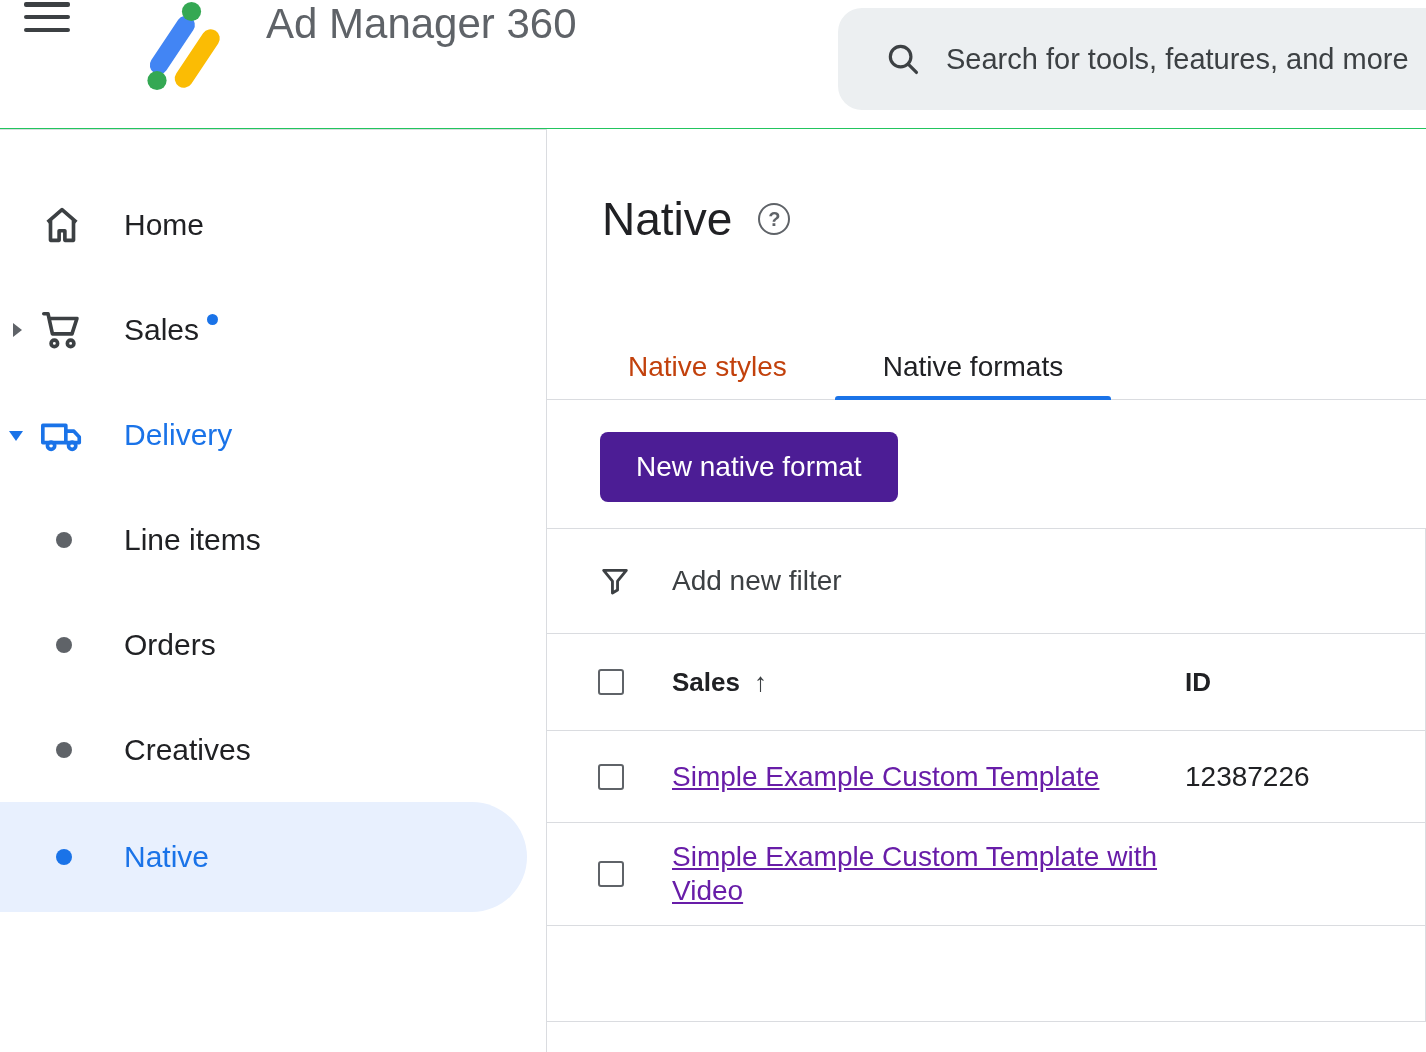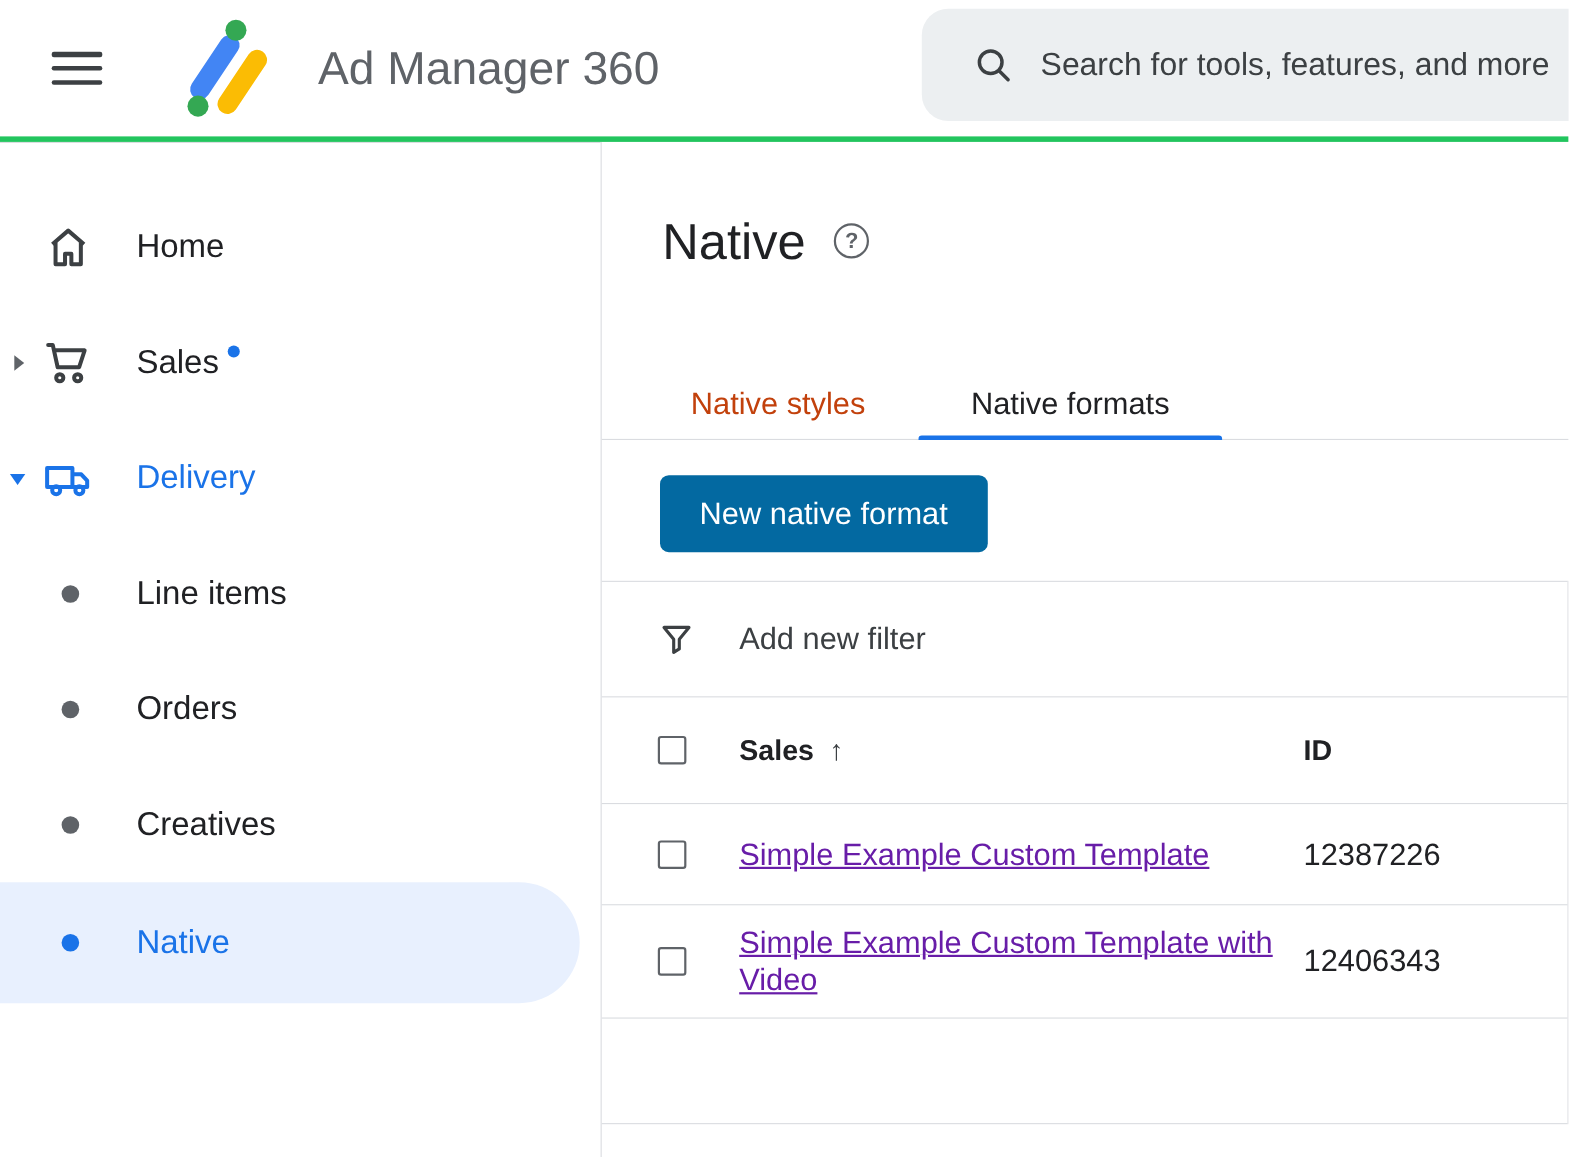--- a/index.html
+++ b/index.html
@@ -1,21 +1,21 @@
 <!DOCTYPE html>
 <html><head>
 <meta charset="utf-8">
 <style>
   * { margin:0; padding:0; box-sizing:border-box; }
   html,body { width:1426px; height:1052px; overflow:hidden; background:#fff;
     font-family:"Liberation Sans","DejaVu Sans",sans-serif; color:#202124; }
 
   
-  .topbar { height:129px; display:flex; align-items:center; padding-left:47px;
-    border-bottom:5px solid #22c55e; position:relative; }
+  .topbar { height:129px; display:flex; padding-left:24px;
+    border-bottom:1px solid #22c55e; position:relative; }
   .hamburger { width:46px; height:34px; background:none; border:none; cursor:pointer;
     display:flex; flex-direction:column; justify-content:space-between; padding:2px 0; }
   .hamburger span { display:block; height:4.5px; background:#3c4043; border-radius:2px; }
   .logo { margin-left:64px; width:92px; height:92px; flex:0 0 auto; }
   .app-title { margin-left:40px; font-size:42px; color:#5f6368; white-space:nowrap; }
   .searchbar { position:absolute; left:838px; top:8px; right:-24px; height:102px;
     background:#eceff1; border-radius:24px; display:flex; align-items:center; padding-left:46px; }
   .search-icon { width:38px; height:38px; flex:0 0 auto; }
   .search-input { flex:1; margin-left:24px; border:none; background:transparent; outline:none;
     font-family:inherit; font-size:29px; color:#202124; }
@@ -64,21 +64,21 @@
 
   .tabs { height:64px; margin-top:89px; display:flex; padding-left:33px;
     border-bottom:1px solid #dadce0; }
   .tab { padding:0 48px; line-height:61px; font-size:28px; font-weight:500;
     color:#c2410c; position:relative; cursor:pointer; white-space:nowrap; }
   .tab.active { color:#202124; }
   .tab.active::after { content:""; position:absolute; left:0; right:0; bottom:-1px;
     height:4px; background:#1a73e8; border-radius:3px 3px 0 0; }
 
   .button-row { padding:32px 0 26px 53px; }
-  .new-format-btn { height:70px; padding:0 36px; background:#0369a1; color:#fff;
+  .new-format-btn { height:70px; padding:0 36px; background:#4c1d95; color:#fff;
     border:none; border-radius:8px; font-family:inherit; font-size:28px; font-weight:500; cursor:pointer; }
 
   .table-section { border-right:1px solid #dadce0; }
   .filter-row { height:105px; border-top:1px solid #dadce0; display:flex;
     align-items:center; padding-left:51px; cursor:pointer; }
   .funnel-icon { width:34px; height:34px; flex:0 0 auto; }
   .filter-label { margin-left:40px; font-size:28px; color:#3c4043; }
 
   .grid-row { display:grid; grid-template-columns:74px 513px 1fr;
     align-items:center; padding-left:51px; }
@@ -223,19 +223,18 @@
           <a href="#" class="format-link">Simple Example Custom Template</a>
         </span>
         <span class="id-cell">12387226</span>
       </div>
 
       <div class="grid-row data-row row-2">
         <span class="checkbox"></span>
         <span class="name-cell">
           <a href="#" class="format-link">Simple Example Custom Template with Video</a>
         </span>
-        <span class="id-cell">12406343</span>
       </div>
 
       <div class="empty-row"></div>
     </div>
   </main>
 </div>
 
 </body></html>

